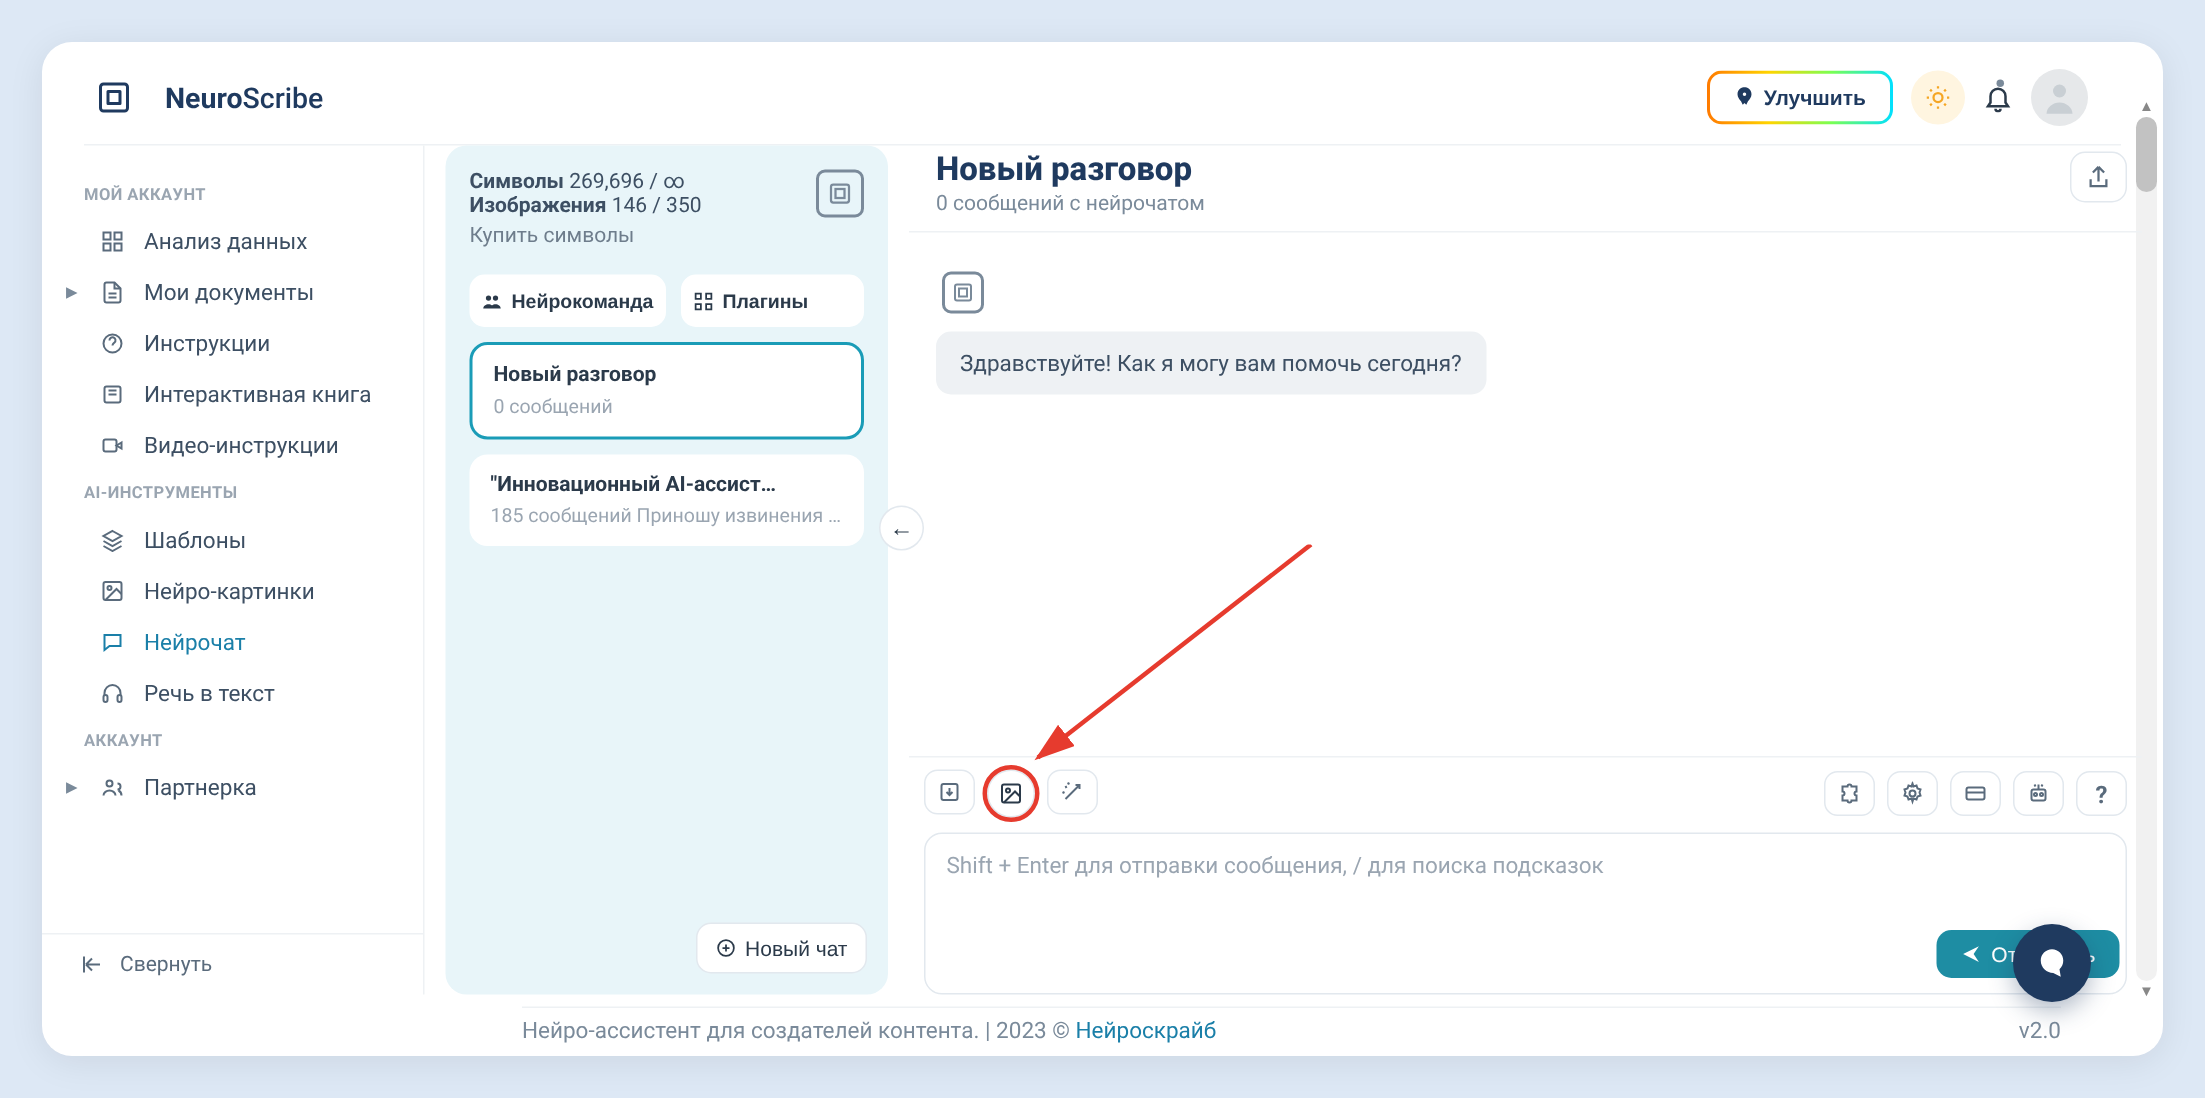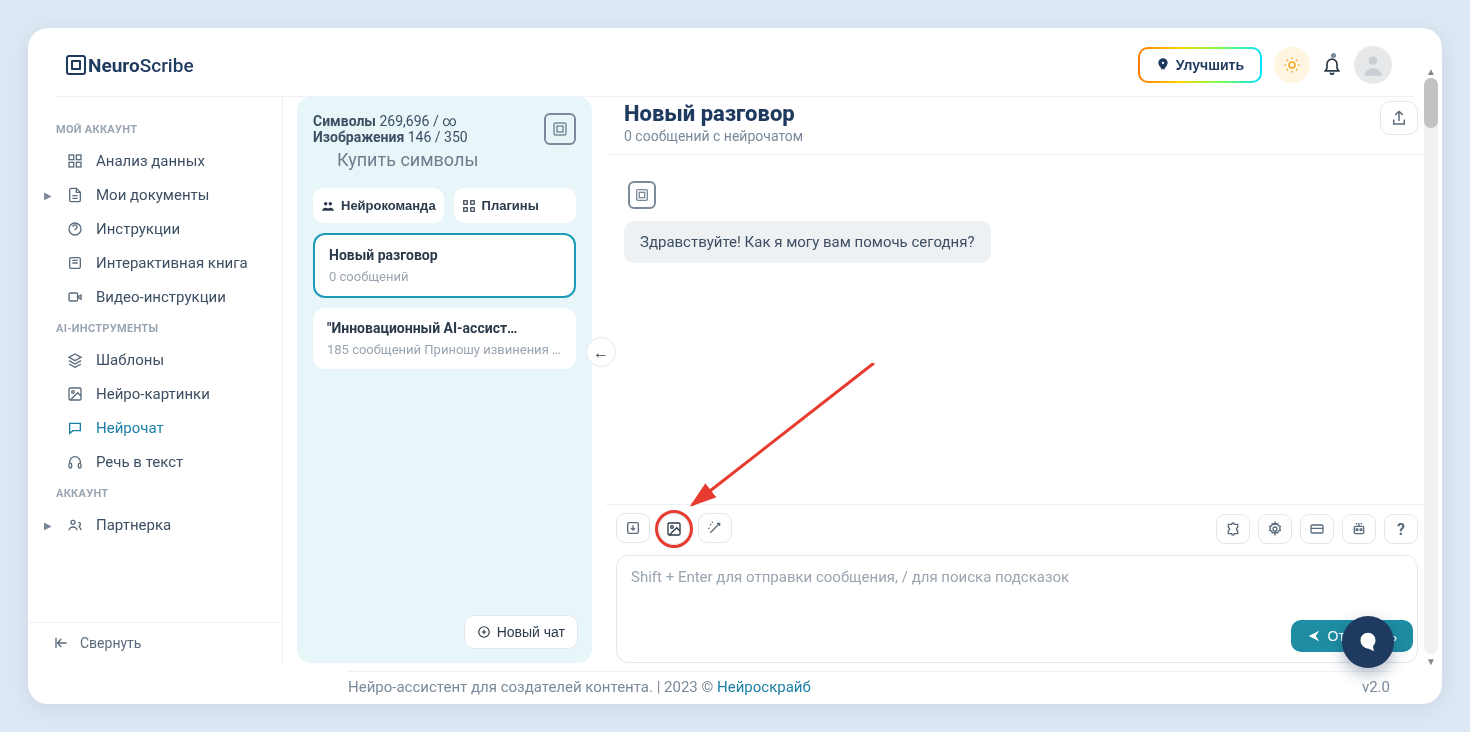--- a/index.html
+++ b/index.html
@@ -53,21 +53,21 @@
 .scrollbar-arrow.down { bottom: 36px; }
 .header {
   display: flex;
   align-items: center;
   justify-content: space-between;
   padding: 18px 50px 6px 28px;
 }
 .logo {
   display: flex;
   align-items: center;
-  gap: 2px;
+  gap: 24px;
   color: #1f3a5f;
   font-size: 19px;
   font-weight: 500;
   padding-left: 10px;
 }
 .logo b { font-weight: 700; color:#1f3a5f;}
 .logo-icon {
   width: 20px; height: 20px;
   border: 2px solid #1f3a5f;
   border-radius: 3px;
@@ -137,21 +137,21 @@
   border-radius:14px;
   margin:0 0 0 14px;
   padding:16px;
   display:flex;flex-direction:column;
   gap:10px;
   position:relative;
 }
 .stats-row {display:flex; justify-content:space-between; align-items:flex-start;}
 .stats {font-size:14px; color:#3d4f63;}
 .stats b { font-weight:700; }
-.buy-link { color:#6e7d8c; font-size:18px; margin-top:4px; cursor:pointer;margin-left:24px;}
+.buy-link { color:#6e7d8c; font-size:14px; margin-top:4px; cursor:pointer;}
 .ns-badge {
   width:32px;height:32px;border:2px solid #7a8a9a;border-radius:6px;
   display:flex;align-items:center;justify-content:center;color:#7a8a9a;
 }
 .tabs-row {display:flex; gap:10px; margin-top:8px;}
 .pill-btn {
   flex:1; background:#fff; border:none; border-radius:10px;
   padding:10px 8px; font-size:13px; color:#2b3a4a; font-weight:600;
   display:flex;align-items:center;justify-content:flex-start;gap:6px;
   cursor:pointer;
@@ -241,21 +241,21 @@
 }
 .floating-help {
   position:absolute; right:48px; bottom:36px;
   width:52px;height:52px;border-radius:50%;
   background:#1f3a5f; color:#fff;
   display:flex;align-items:center;justify-content:center;
   font-size:24px; box-shadow:0 6px 16px rgba(31,58,95,0.35);
   cursor:pointer; z-index:10;
 }
 .footer {
-  position:absolute; bottom:2px; left:320px; right:52px;
+  position:absolute; bottom:2px; left:320px; right:68px;
   display:flex; justify-content:space-between; align-items:flex-start;
   padding:6px 0; font-size:15px; color:#7a8a9a;
   border-top:1px solid #eef1f4;
 }
 .footer a { color:#1a7fa8; text-decoration:none; }
 svg { display:block; }
 </style>
 </head>
 <body>
 

